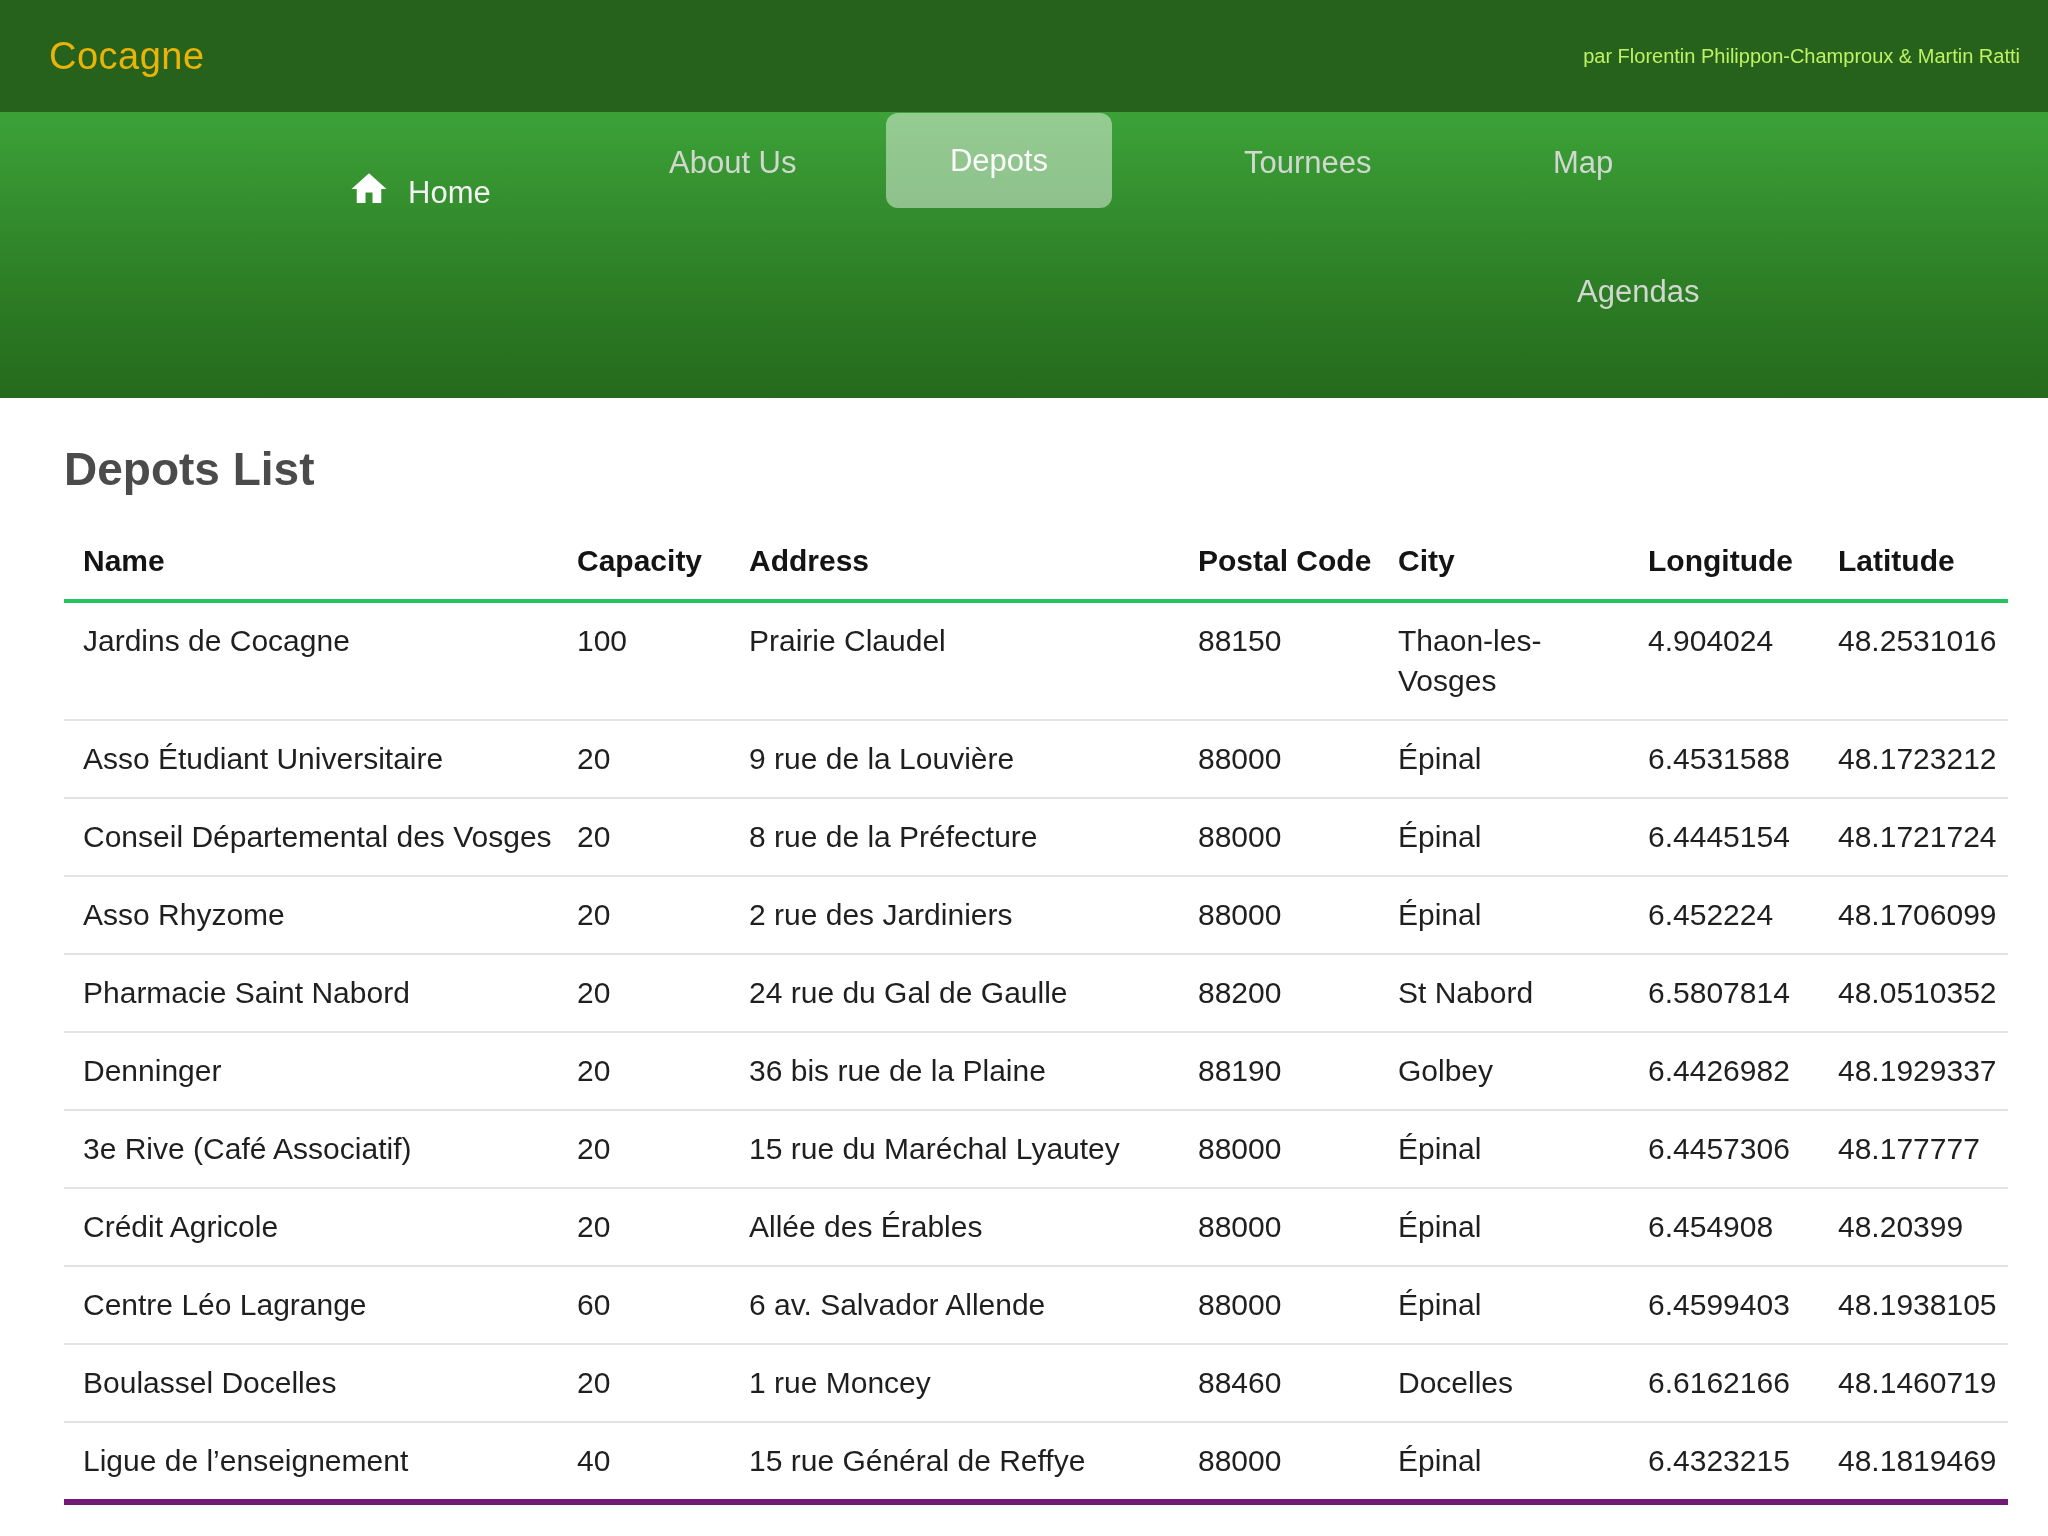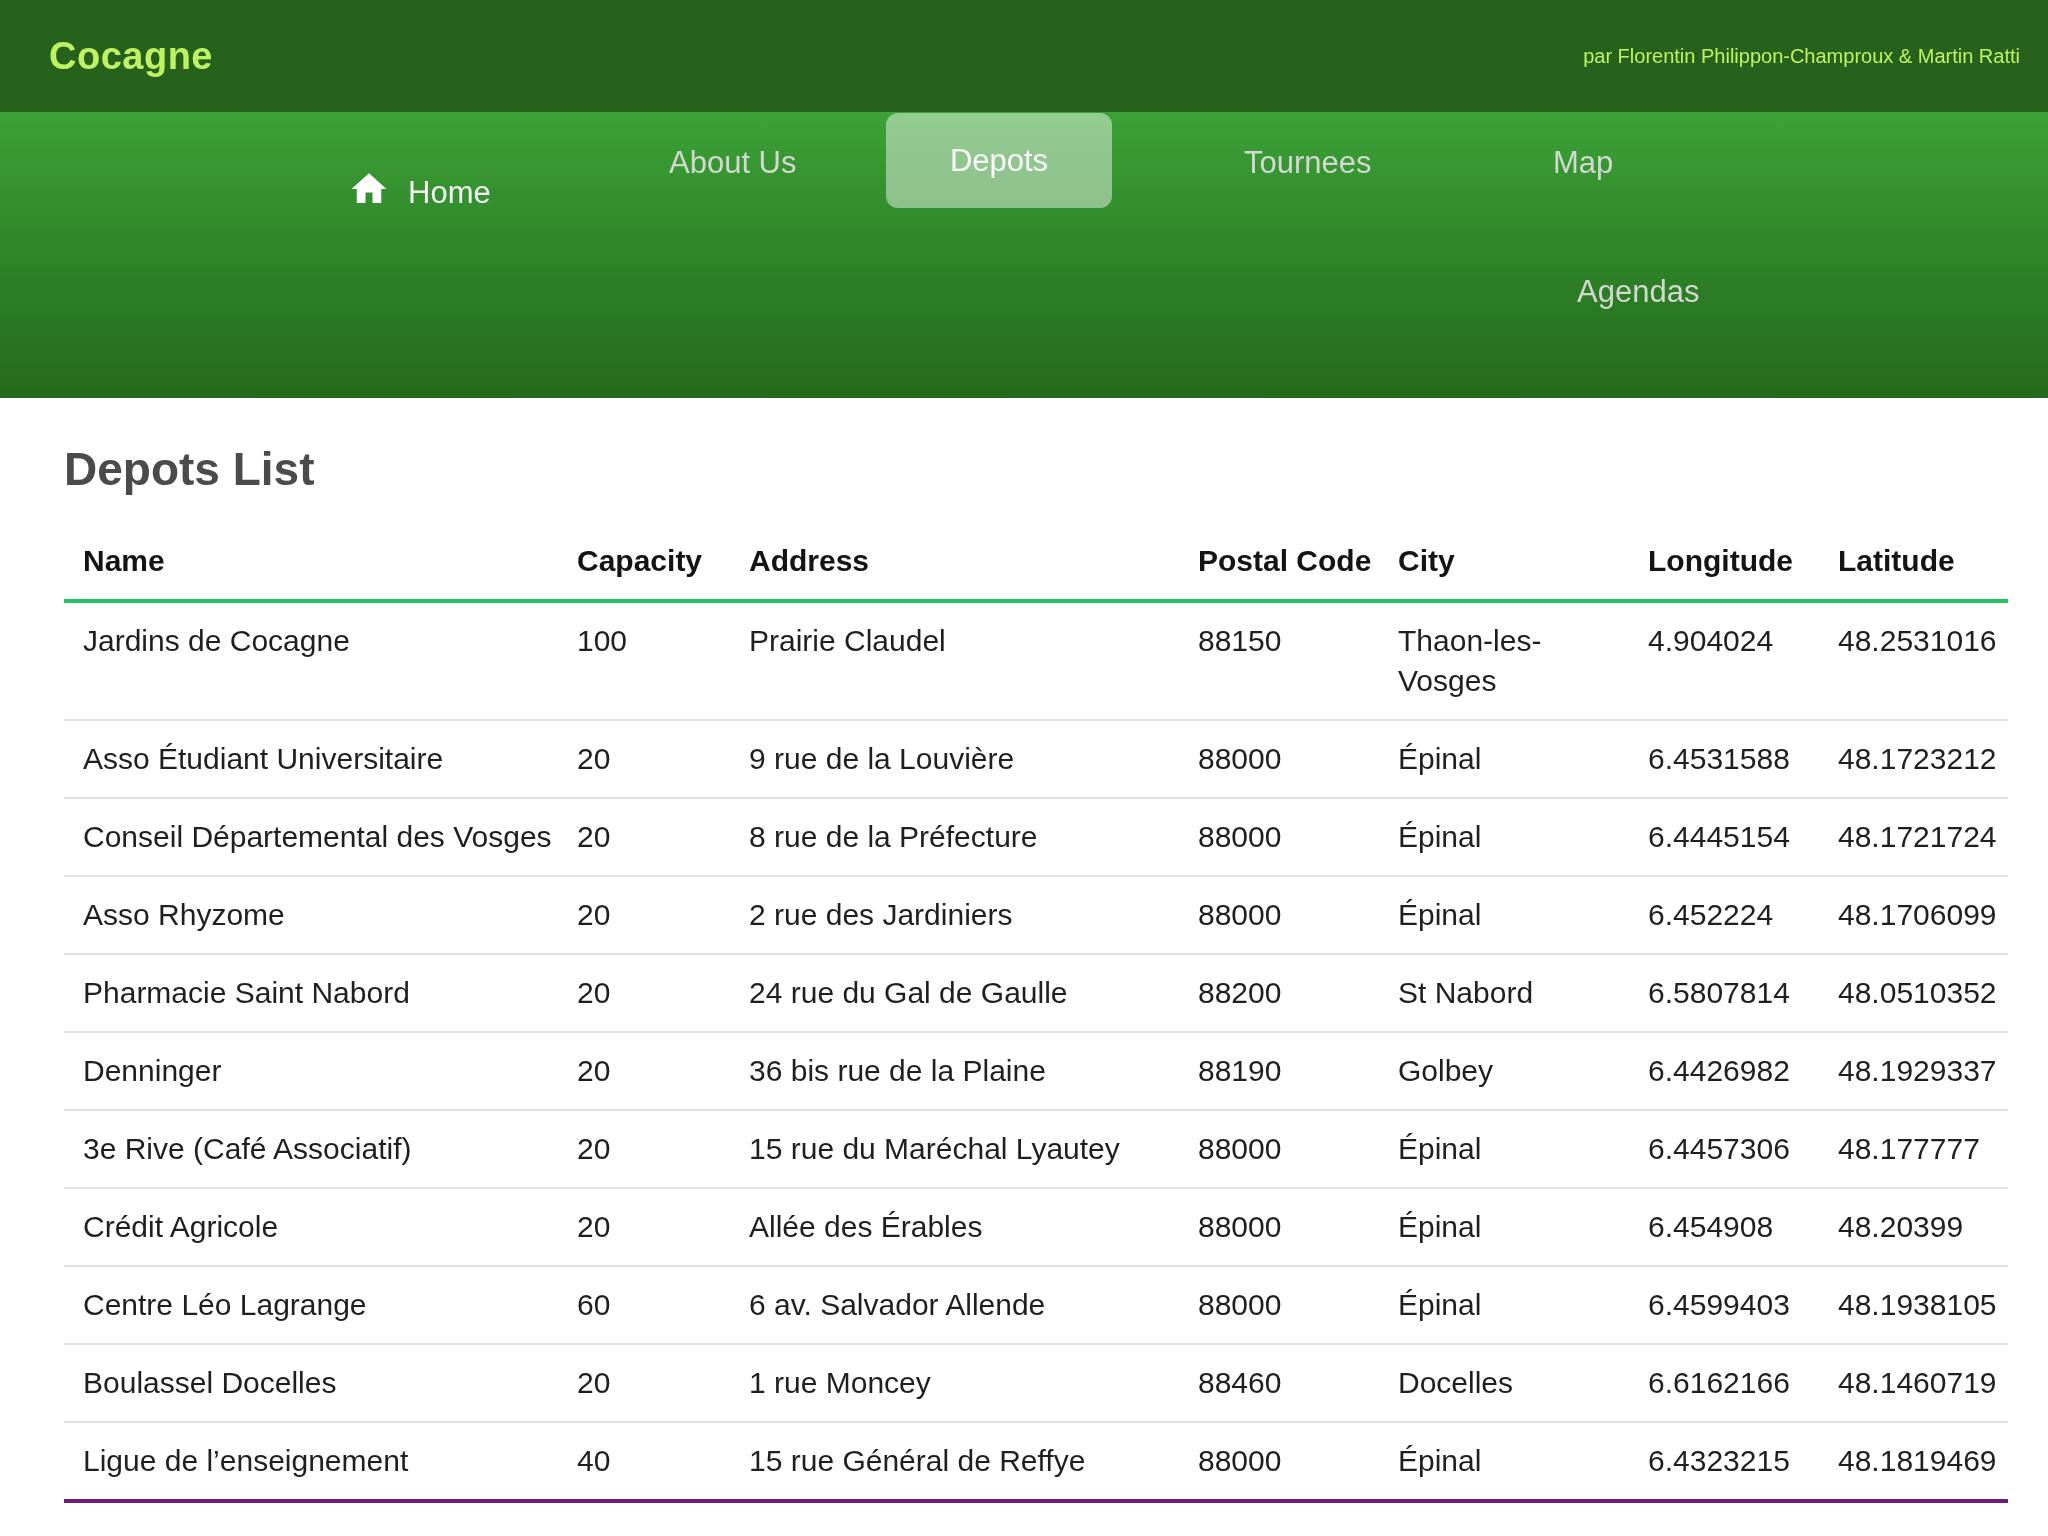--- a/index.html
+++ b/index.html
@@ -14,23 +14,23 @@
   
   .topbar {
     height: 112px;
     background: #27621c;
     display: flex;
     align-items: center;
     justify-content: space-between;
     padding: 0 28px 0 49px;
   }
   .brand {
-    color: #bef264;
+    color: #eab308;
     font-size: 38px;
-    font-weight: 700;
+    font-weight: 400;
     letter-spacing: 0.5px;
     text-align: center;
   }
   .byline {
     color: #bef264;
     font-size: 20px;
     font-weight: 400;
   }
 
   
@@ -109,21 +109,21 @@
     line-height: 40px;
     border-bottom: 4px solid #22c55e;
   }
   td {
     text-align: left;
     vertical-align: top;
     padding: 18px 6px 18px 19px;
     line-height: 40px;
   }
   tbody tr + tr td { border-top: 2px solid #e3e3e3; }
-  tbody tr.last td { border-bottom: 4px solid #701a75; }
+  tbody tr.last td { border-bottom: 6px solid #701a75; }
 </style>
 </head>
 <body>
 
 <header class="topbar">
   <div class="brand">Cocagne</div>
   <div class="byline">par Florentin Philippon-Champroux &amp; Martin Ratti</div>
 </header>
 
 <nav class="navbar">

